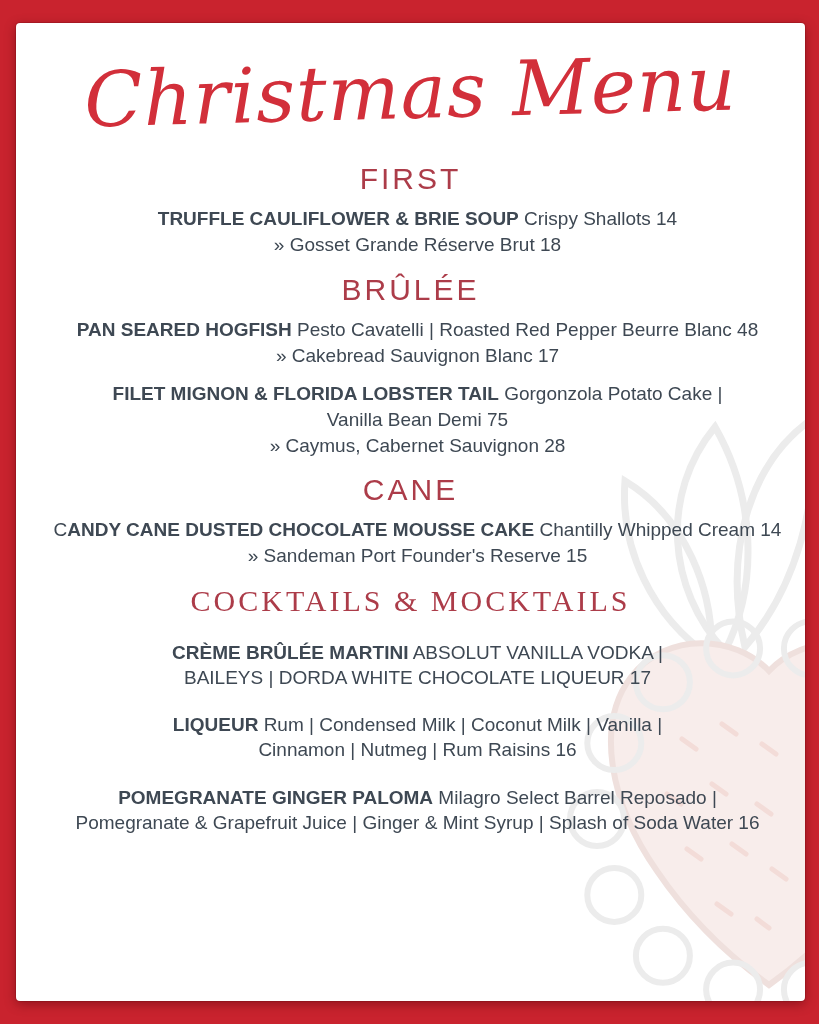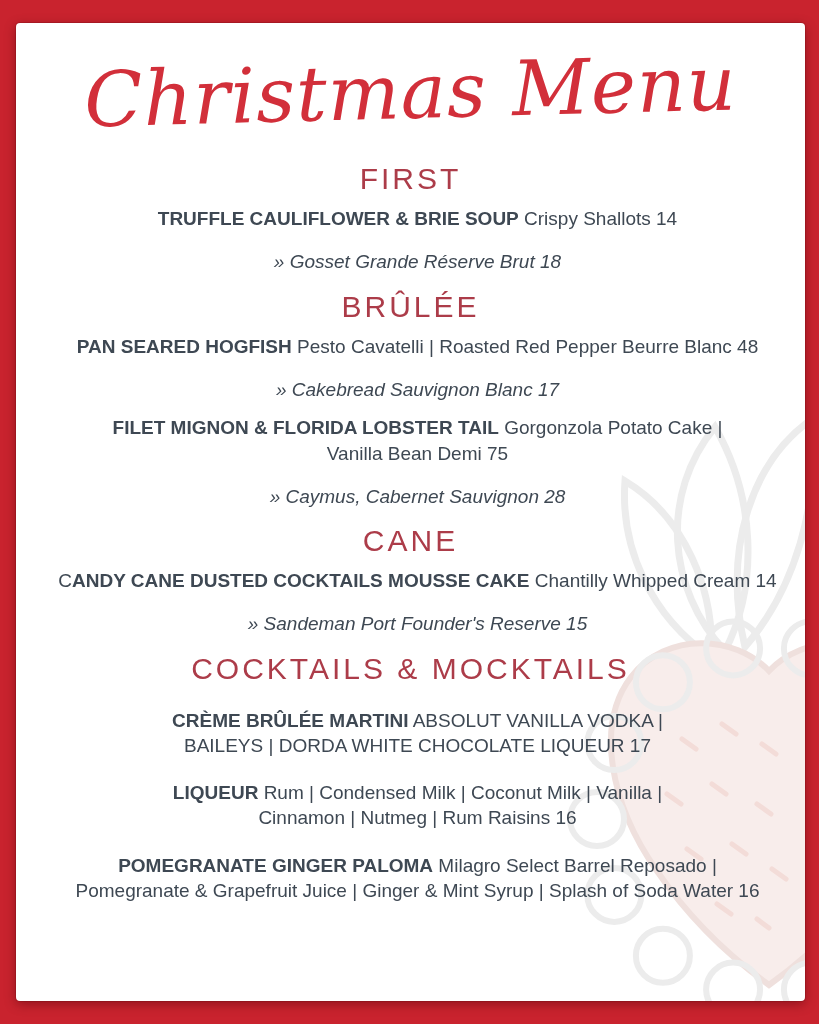--- a/index.html
+++ b/index.html
@@ -54,31 +54,31 @@
   .section-heading {
     font-family: "Liberation Sans", "DejaVu Sans", sans-serif;
     font-weight: 400;
     font-size: 30px;
     line-height: 1.2;
     letter-spacing: 3px;
     color: var(--heading-red);
     margin: 14px 0 9px 0;
     text-align: center;
   }
-  .cocktails .section-heading { margin-bottom: 21px; }
+  .cocktails .section-heading { margin-bottom: 21px; font-family: Liberation Serif, serif; }
   .menu-item { margin-bottom: 13px; }
   .cocktails .menu-item { margin-bottom: 22px; }
   .item-line, .pairing {
     font-size: 19px;
     line-height: 1.33;
     color: var(--body-text);
     padding-left: 14px;
   }
   .item-name { font-weight: 700; }
-  .pairing { margin-top: 18px; font-weight: 400; font-style: italic; }
+  .pairing { margin-top: 1px; font-weight: 400; }
   .menu-section:last-child { padding-bottom: 8px; }
 </style>
 </head>
 <body>
 
 <div class="sheet">
 
   <svg class="watermark" viewBox="0 0 380 620" fill="none" xmlns="http://www.w3.org/2000/svg" aria-hidden="true">
     <g id="wm-leaves" stroke-width="7" stroke-linecap="round" fill="none" stroke="#ECECEC">
       <path d="M208,252 C150,190 143,95 198,28 C238,98 242,185 208,252 Z"></path>
@@ -138,21 +138,21 @@
             <p class="pairing">» Cakebread Sauvignon Blanc 17</p>
           </div>
           <div class="menu-item">
             <p class="item-line"><span class="item-name">FILET MIGNON &amp; FLORIDA LOBSTER TAIL</span> Gorgonzola Potato Cake |<br>Vanilla Bean Demi 75</p>
             <p class="pairing">» Caymus, Cabernet Sauvignon 28</p>
           </div>
         </section>
         <section class="menu-section food">
           <h2 class="section-heading">CANE</h2>
           <div class="menu-item">
-            <p class="item-line">C<span class="item-name">ANDY CANE DUSTED COCKTAILS MOUSSE CAKE</span> Chantilly Whipped Cream 14</p>
+            <p class="item-line">C<span class="item-name">ANDY CANE DUSTED CHOCOLATE MOUSSE CAKE</span> Chantilly Whipped Cream 14</p>
             <p class="pairing">» Sandeman Port Founder's Reserve 15</p>
           </div>
         </section>
         <section class="menu-section cocktails">
           <h2 class="section-heading">COCKTAILS &amp; MOCKTAILS</h2>
           <div class="menu-item">
             <p class="item-line"><span class="item-name">CRÈME BRÛLÉE MARTINI</span> ABSOLUT VANILLA VODKA |<br>BAILEYS | DORDA WHITE CHOCOLATE LIQUEUR 17</p>
           </div>
           <div class="menu-item">
             <p class="item-line"><span class="item-name">LIQUEUR</span> Rum | Condensed Milk | Coconut Milk | Vanilla |<br>Cinnamon | Nutmeg | Rum Raisins 16</p>

